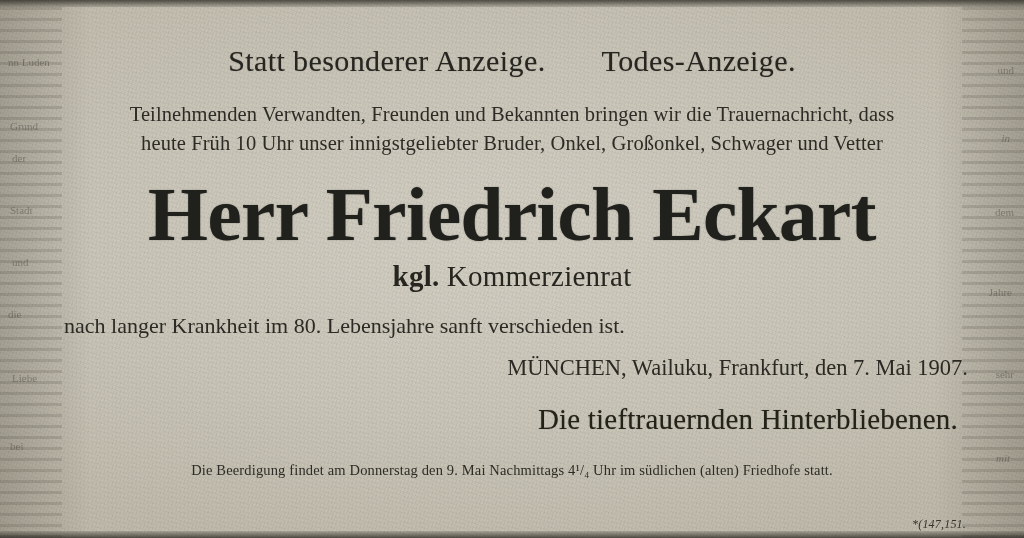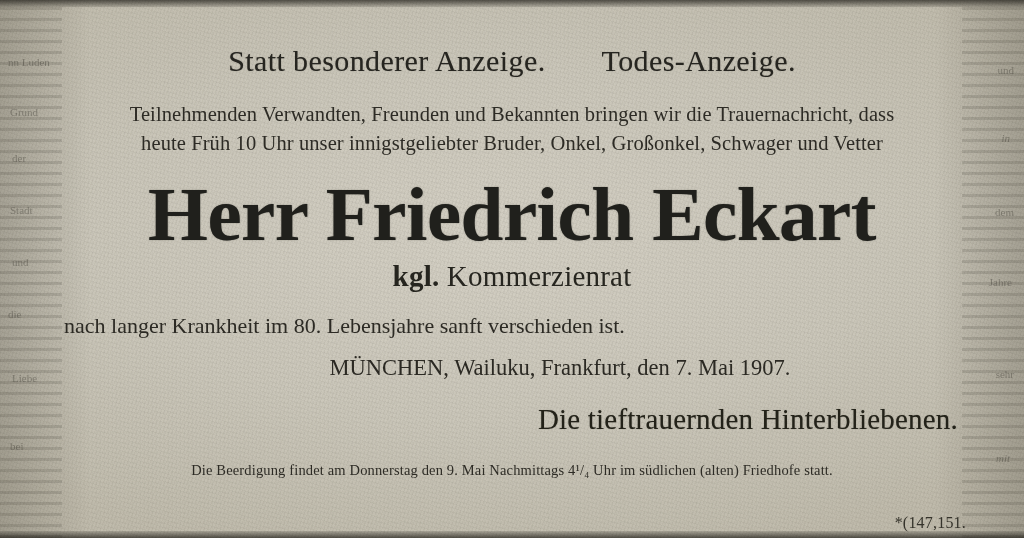--- a/index.html
+++ b/index.html
@@ -143,21 +143,21 @@
     font-size: 22px;
     color: #2c2a24;
     text-align: left;
     padding-left: 8px;
   }
 
   .place-line {
     margin-top: 16px;
     font-size: 22.5px;
     color: #2b2923;
-    text-align: center;
+    text-align: right;
     padding-left: 96px;
   }
 
   .signature {
     margin-top: 22px;
     font-size: 29px;
     color: #232219;
     text-align: right;
     padding-right: 10px;
     letter-spacing: .2px;
@@ -168,23 +168,24 @@
     margin-top: 26px;
     font-size: 14.5px;
     color: #2d2b25;
     letter-spacing: .15px;
   }
 
   .ref {
     position: absolute;
     right: 2px;
     bottom: -2px;
-    font-size: 16px;
+    font-size: 12px;
     color: #35332b;
     letter-spacing: .2px;
+    font-style: italic;
   }
 
   
   .ghost {
     position: absolute;
     font-size: 11px;
     color: rgba(55,52,44,.40);
     font-family: "Liberation Serif", serif;
     white-space: nowrap;
     transform-origin: left top;
@@ -198,32 +199,32 @@
 <div class="scan">
 
   <div class="edge-left"></div>
   <div class="edge-right"></div>
   <div class="edge-shade-l"></div>
   <div class="edge-shade-r"></div>
   <div class="frame-top"></div>
   <div class="frame-bottom"></div>
 
   <div class="ghost" style="left:8px;  top:56px;">nn Luden</div>
-  <div class="ghost" style="left:10px; top:106px;">Grund</div>
+  <div class="ghost" style="left:10px; top:120px;">Grund</div>
   <div class="ghost" style="left:12px; top:152px;">der</div>
   <div class="ghost" style="left:10px; top:204px;">Stadt</div>
   <div class="ghost" style="left:12px; top:256px;">und</div>
   <div class="ghost" style="left:8px;  top:308px;">die</div>
   <div class="ghost" style="left:12px; top:372px;">Liebe</div>
   <div class="ghost" style="left:10px; top:440px;">bei</div>
 
   <div class="ghost" style="right:10px; top:64px;">und</div>
   <div class="ghost" style="right:14px; top:132px;font-style:italic;">in</div>
   <div class="ghost" style="right:10px; top:206px;">dem</div>
-  <div class="ghost" style="right:12px; top:276px;">Jahre</div>
+  <div class="ghost" style="right:12px; top:286px;">Jahre</div>
   <div class="ghost" style="right:10px; top:368px;">sehr</div>
   <div class="ghost" style="right:14px; top:452px;font-style:italic;">mit</div>
 
   <div class="notice">
 
     <div class="row-head">
       <div class="head-item">Statt besonderer Anzeige.</div>
       <div class="head-item">Todes-Anzeige.</div>
     </div>
 

